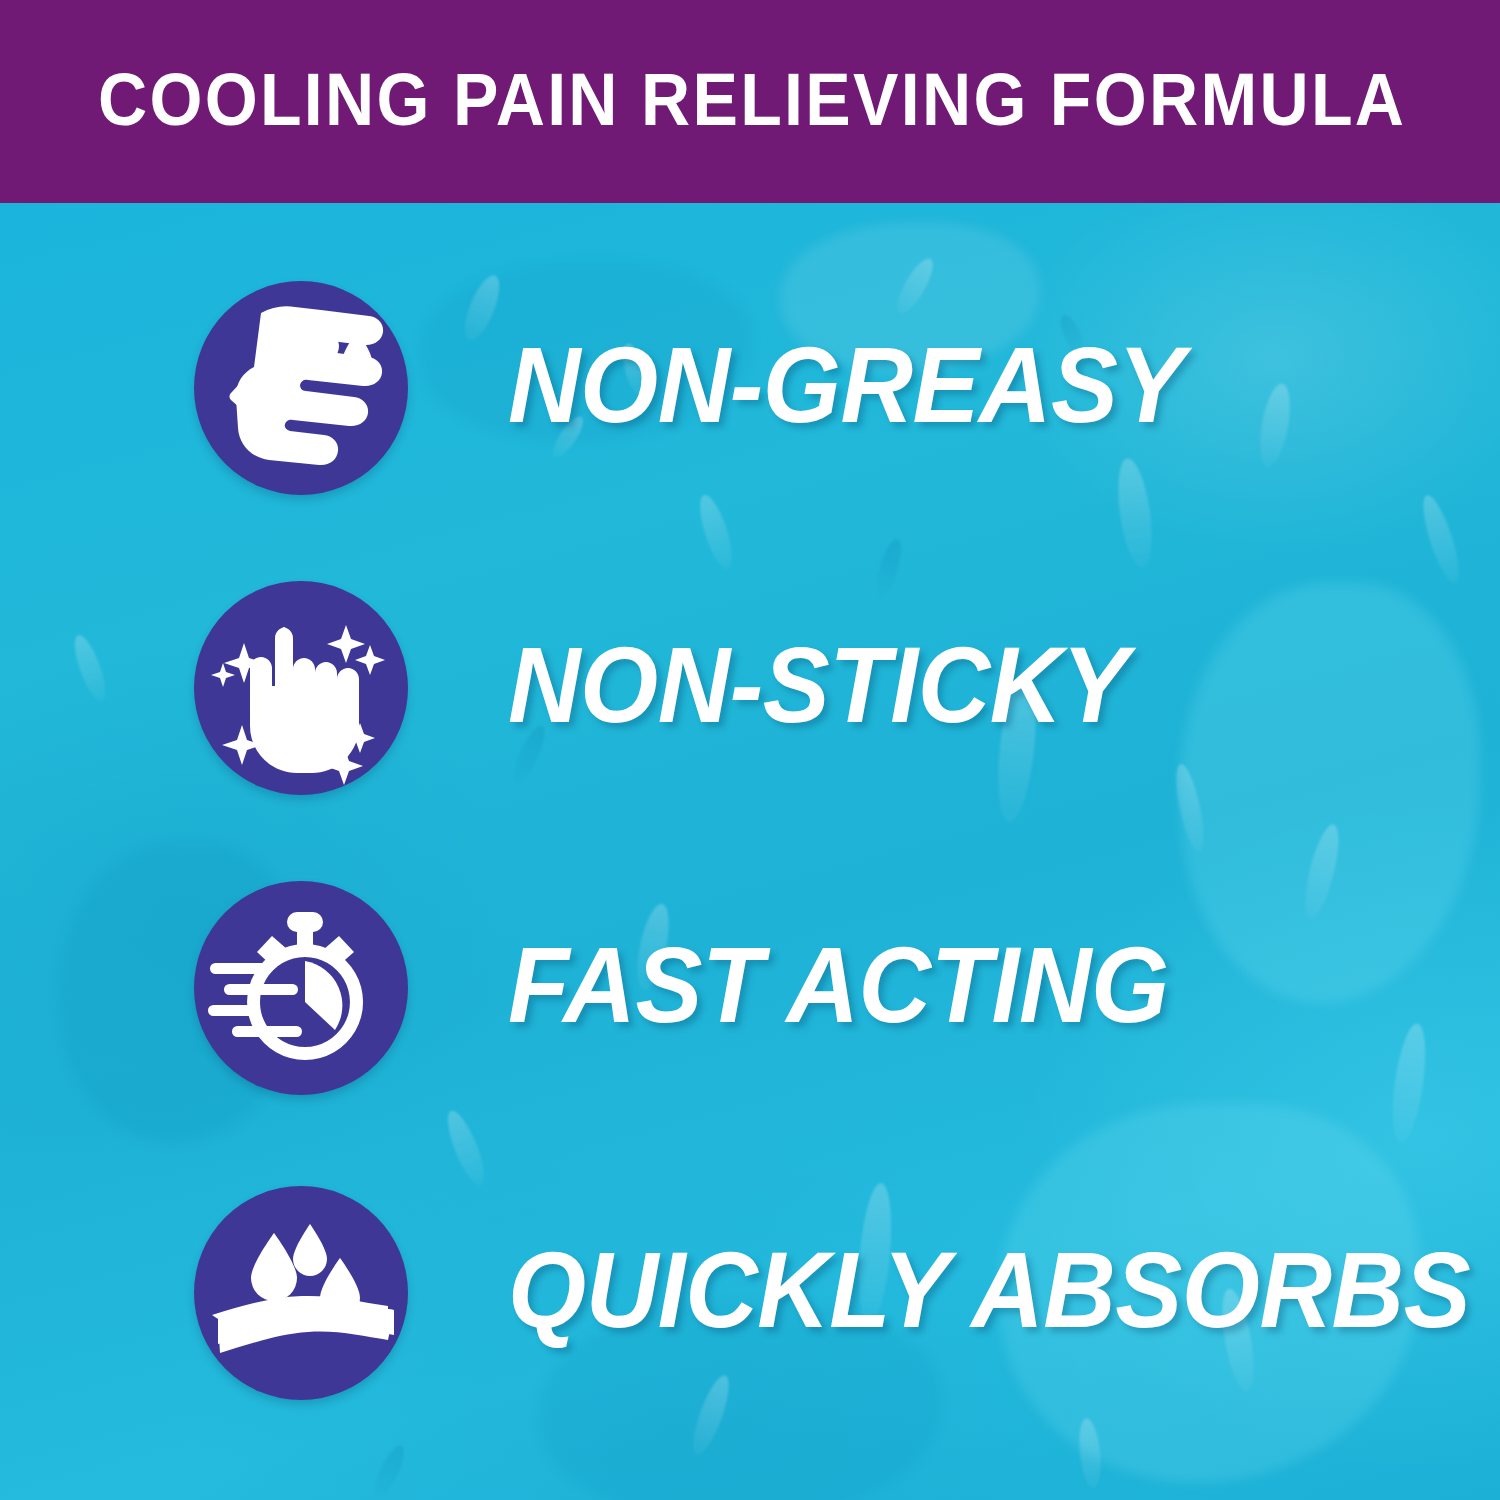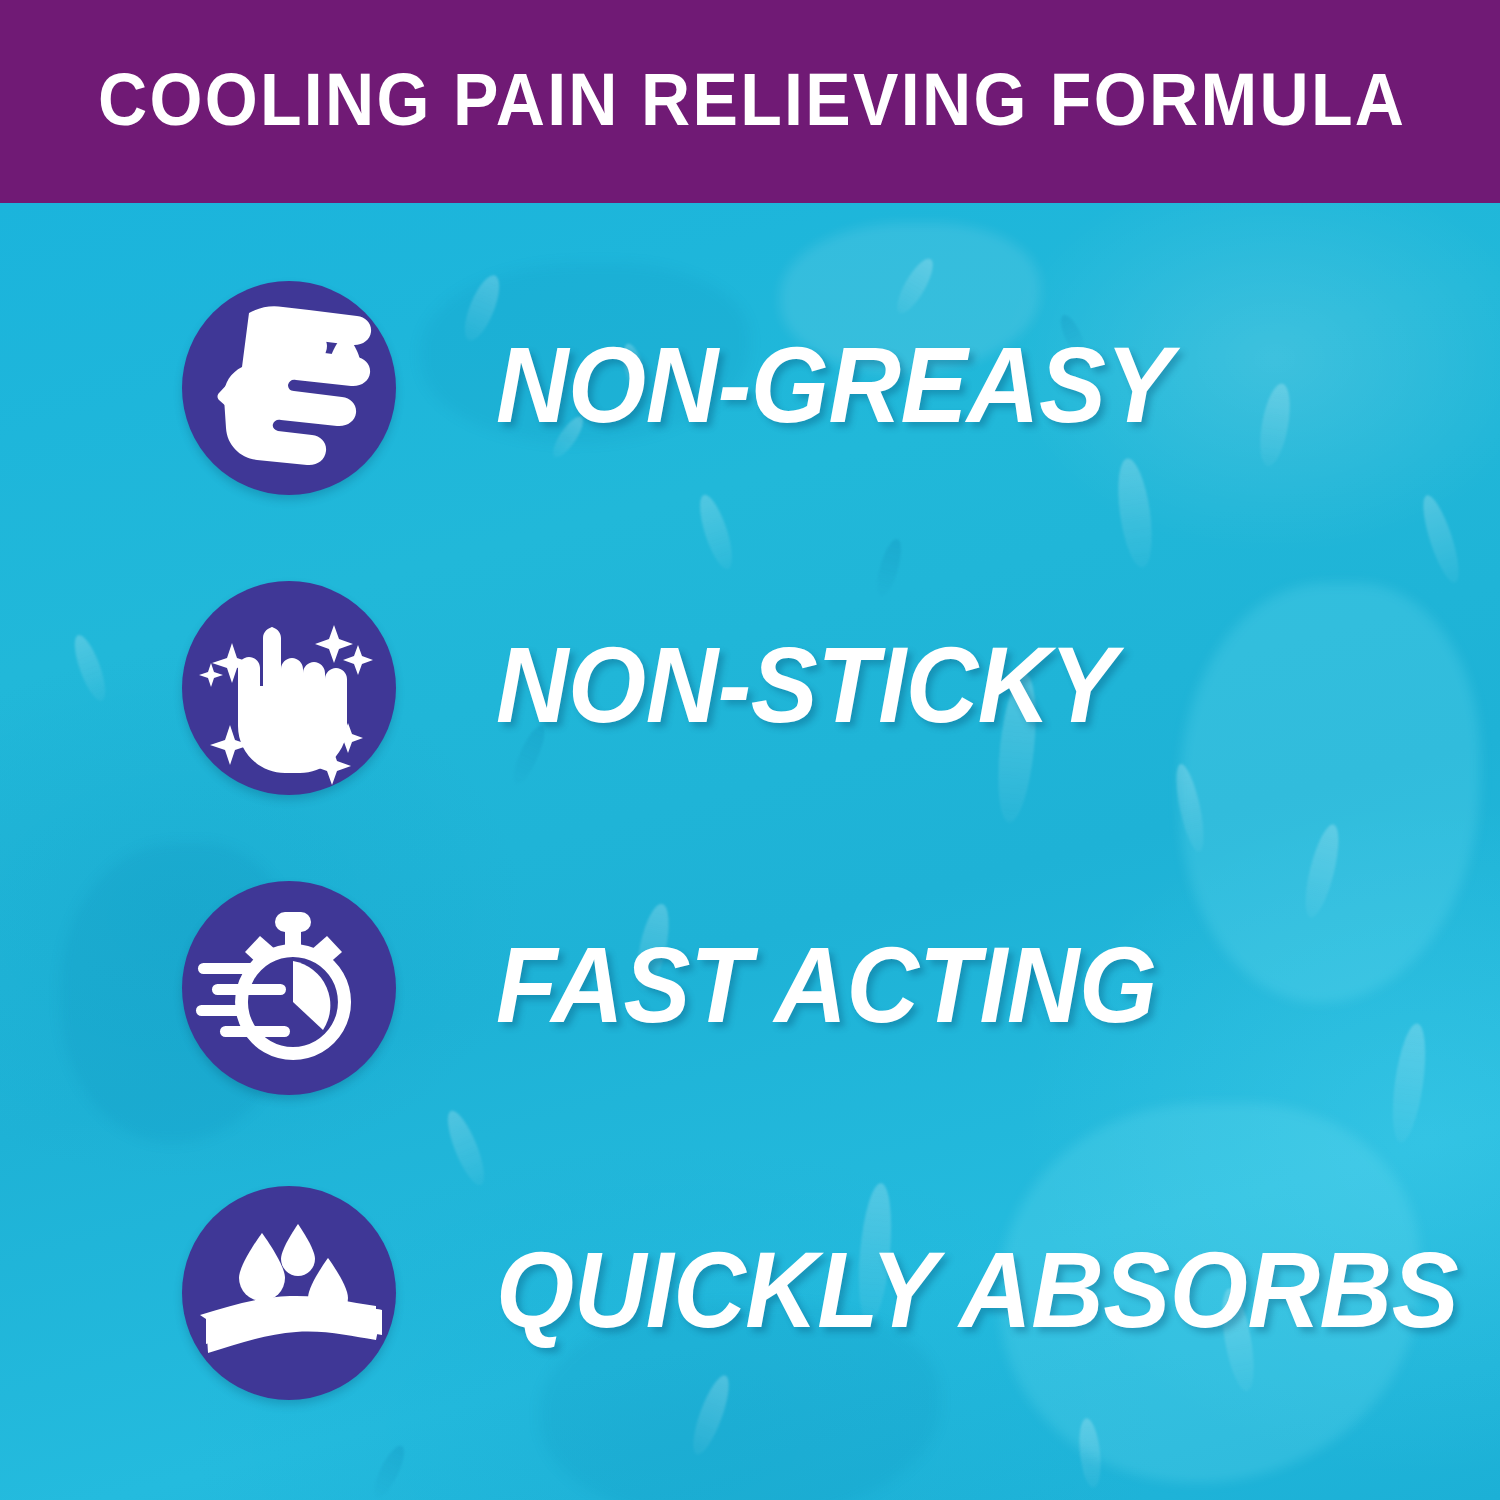--- a/index.html
+++ b/index.html
@@ -77,21 +77,21 @@
   }
   .blob {
     position: absolute;
     border-radius: 50% 42% 55% 48%;
     filter: blur(6px);
   }
 
   
   .feature-row {
     position: absolute;
-    left: 4px;
+    left: 16px;
     width: 1316px;
     height: 220px;
     z-index: 5;
   }
   .icon-badge {
     position: absolute;
     left: 178px;
     top: 3px;
     width: 214px;
     height: 214px;

